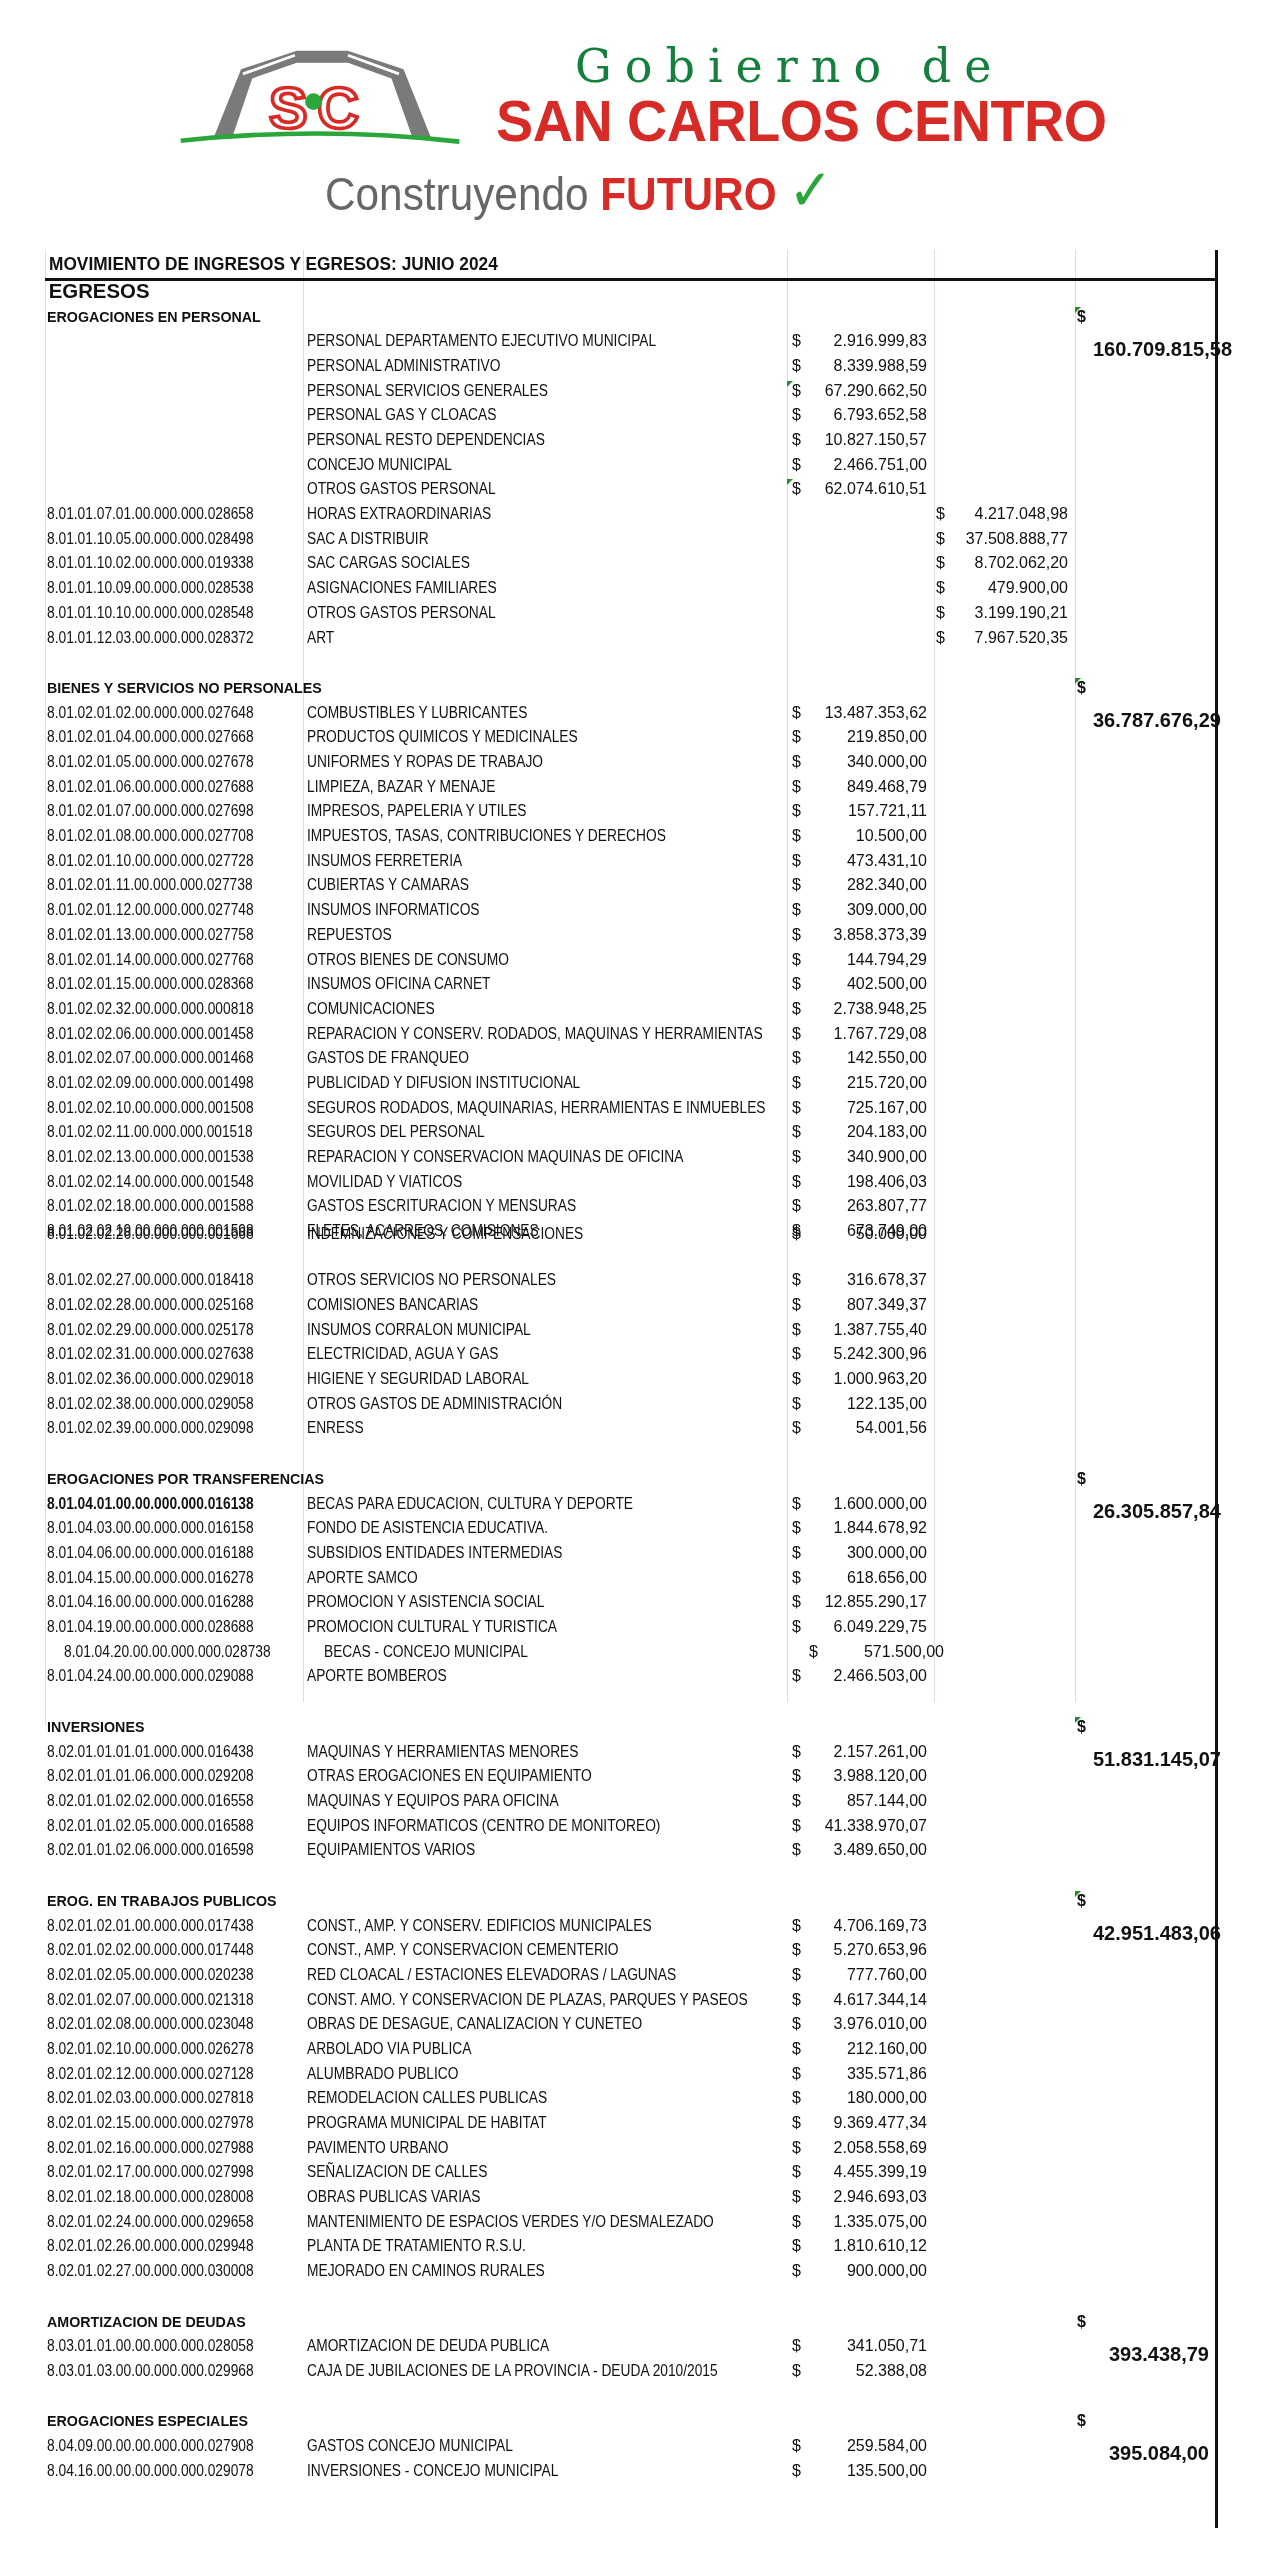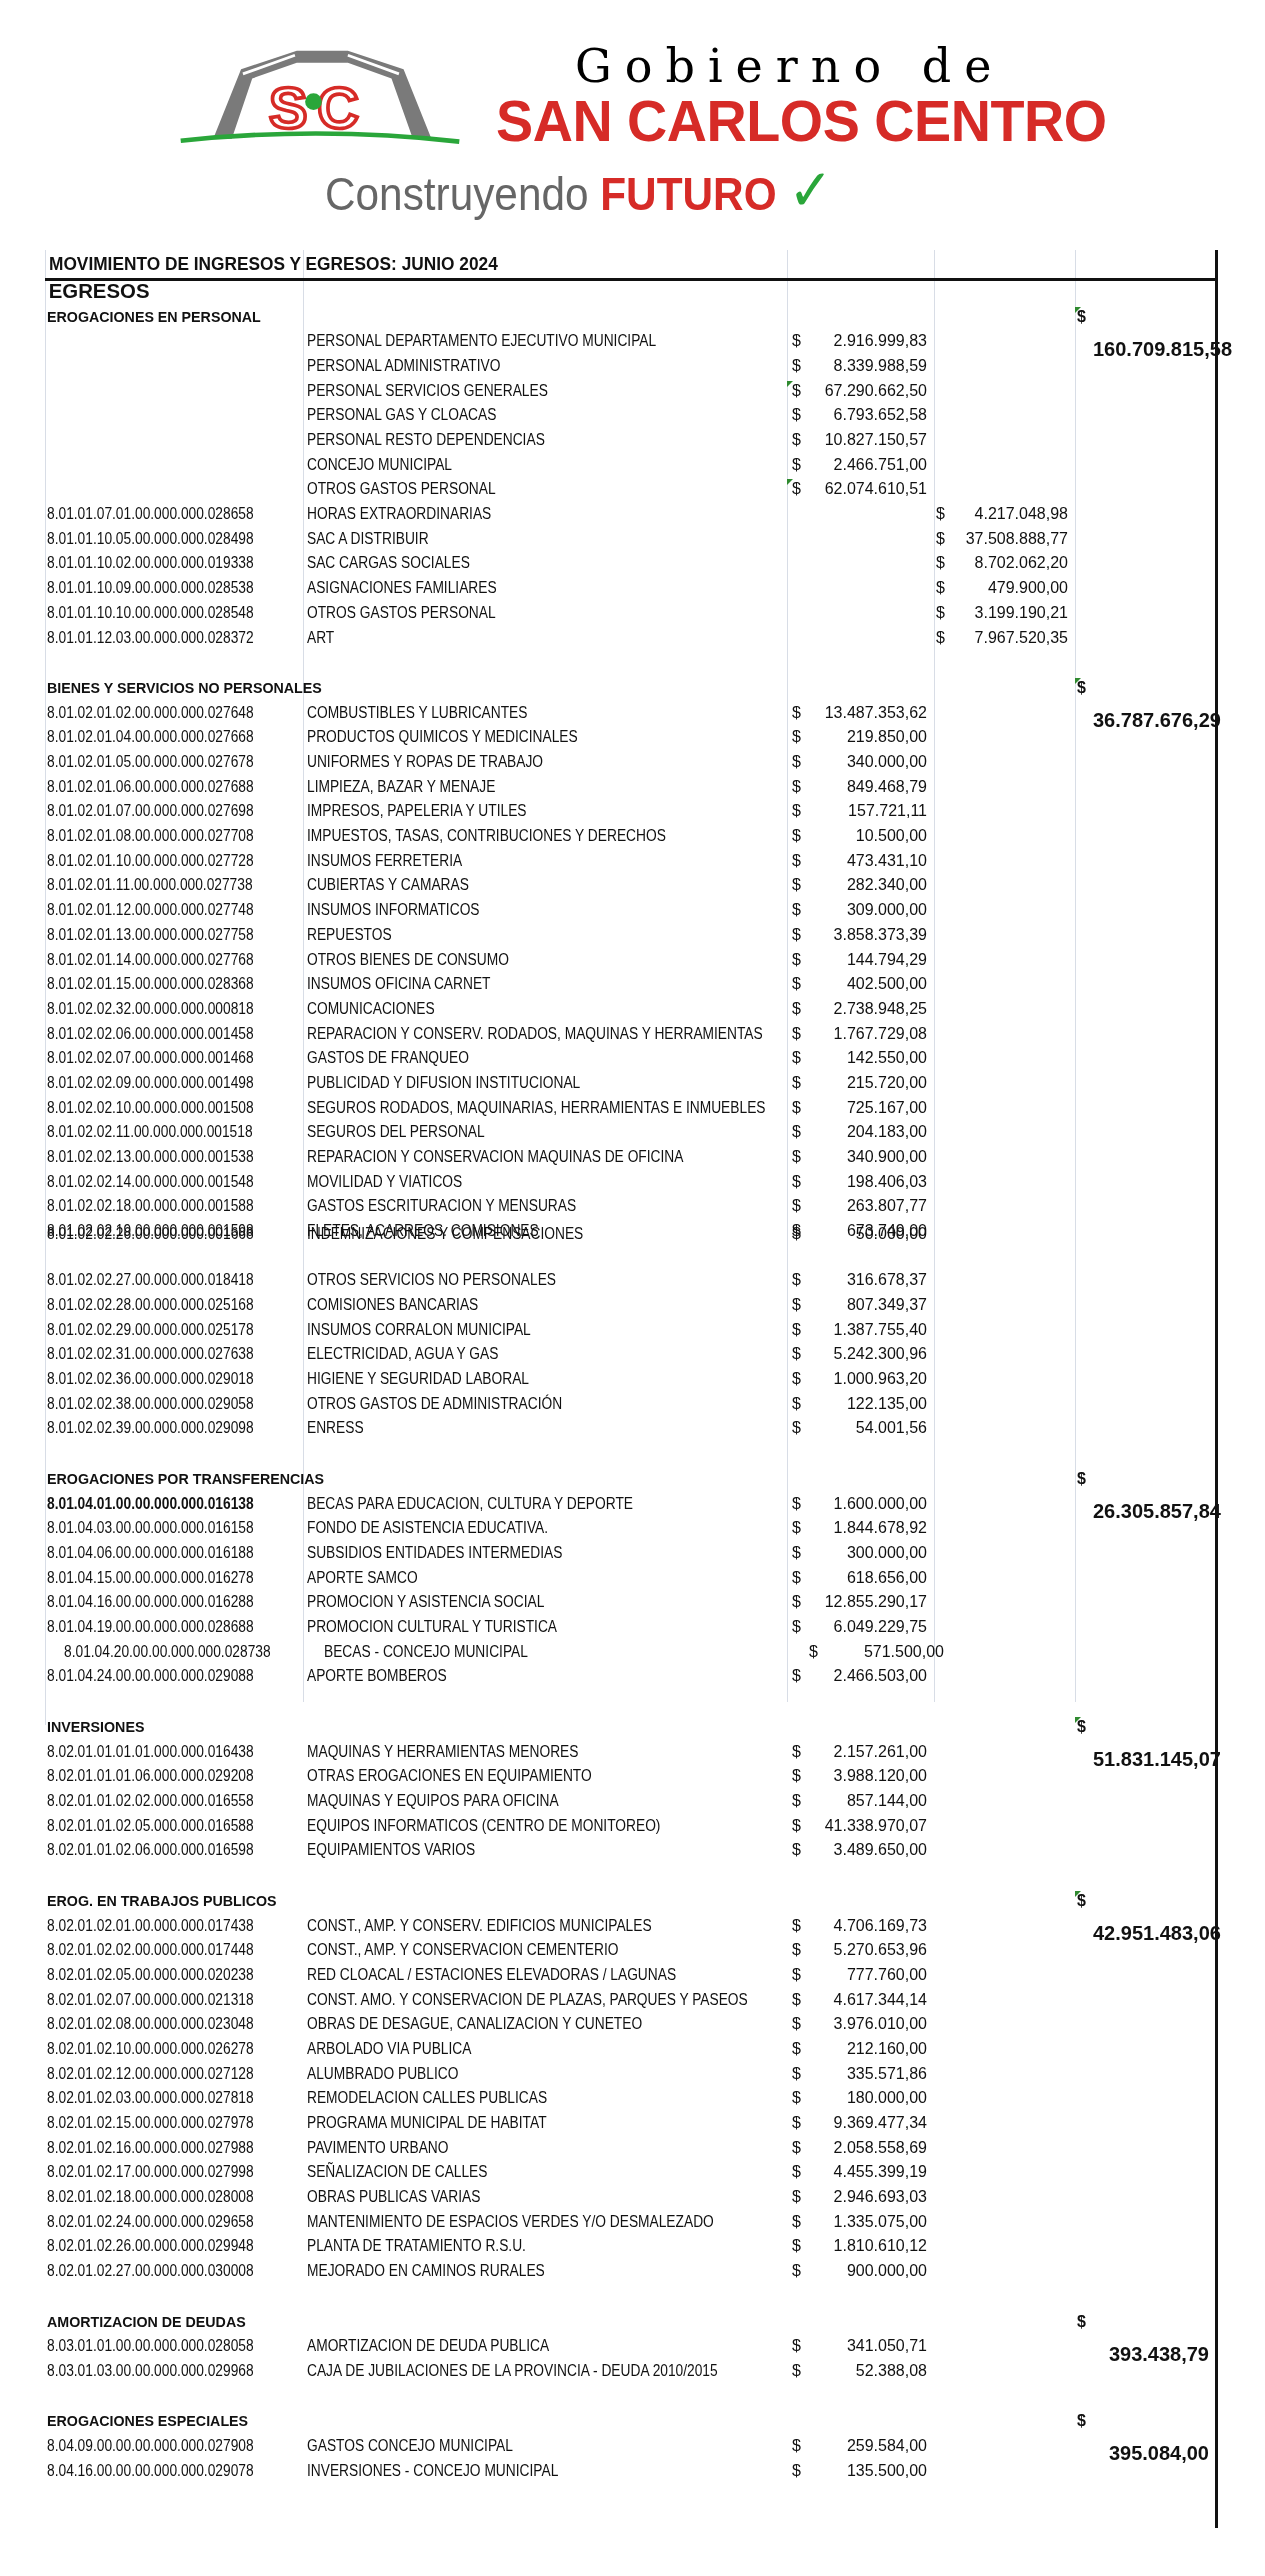--- a/index.html
+++ b/index.html
@@ -1,19 +1,19 @@
 <!DOCTYPE html>
 <html style="font-size:15px"><head>
 <meta charset="utf-8">
 <style>
   * { box-sizing: border-box; margin: 0; padding: 0; }
   body { width: 1265px; height: 2576px; background: #ffffff; font-family: "Liberation Sans", sans-serif; color: #111; position: relative; overflow: hidden; }
   .header { position: absolute; left: 0; top: 0; width: 1265px; height: 241px; }
   .logo { position: absolute; left: 176px; top: 46px; width: 288px; height: 104px; }
-  .gob-title { position: absolute; left: 575px; top: 39px; font-family: "DejaVu Serif", serif; font-size: 46px; letter-spacing: 13px; color: #000000; }
+  .gob-title { position: absolute; left: 575px; top: 39px; font-family: "DejaVu Serif", serif; font-size: 46px; letter-spacing: 13px; color: #15803d; }
   .sc-title { position: absolute; left: 496px; top: 87px; font-family: "Liberation Sans", sans-serif; font-size: 58px; font-weight: bold; color: #d62b27; transform: scaleX(0.96); transform-origin: left; letter-spacing: -0.5px; }
   .slogan { position: absolute; left: 325px; top: 156px; font-size: 46px; color: #666; transform: scaleX(0.92); transform-origin: left; }
   .slogan .fut { color: #d62b27; font-weight: bold; }
   .slogan .chk { color: #2aa63a; font-size: 58px; }
 
   .sheet { position: absolute; left: 45px; top: 250px; width: 1171px; height: 2282px; }
   .vline { position: absolute; top: 0; width: 0.9px; background: #d8dde6; }
   .rborder { position: absolute; left: 1170px; top: 0; width: 2.8px; height: 2278px; background: #111; }
   .doc-title { position: absolute; left: 3.7px; top: 2.8px; font-size: 18.6px; font-weight: bold; transform: scaleX(0.93); transform-origin: left; }
   .title-rule { position: absolute; left: 0; top: 28px; width: 1173px; height: 2.8px; background: #111; }

